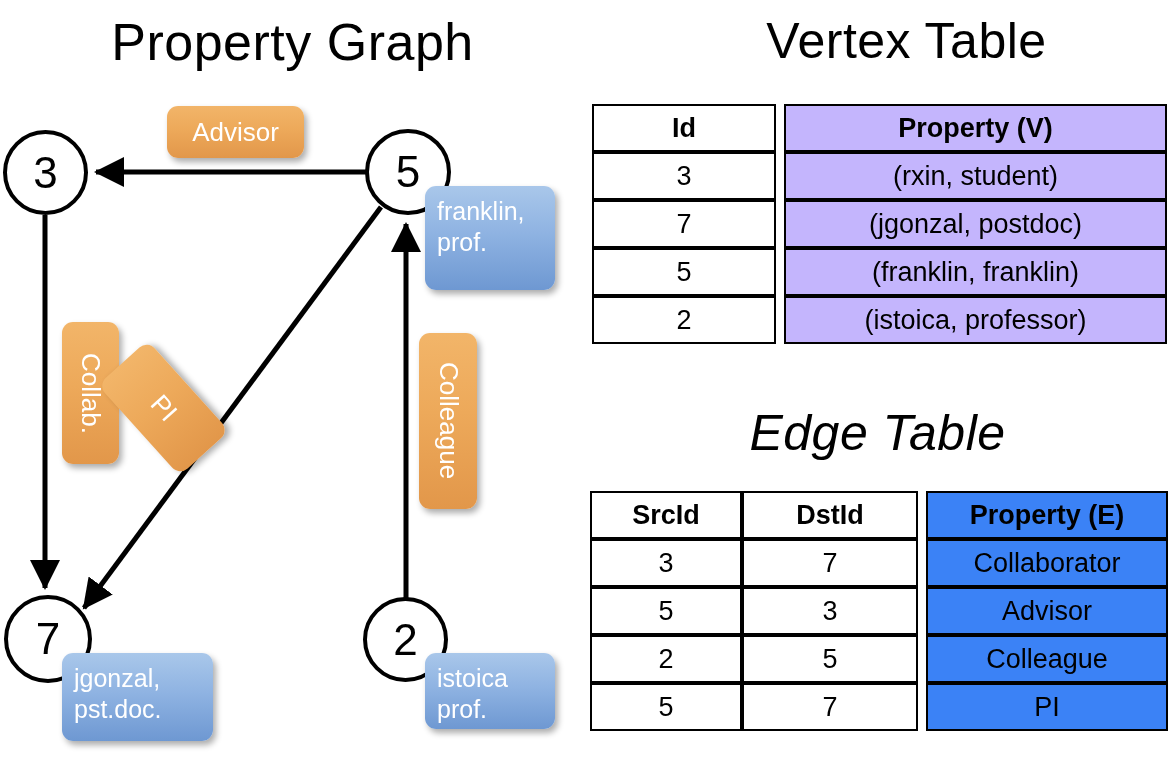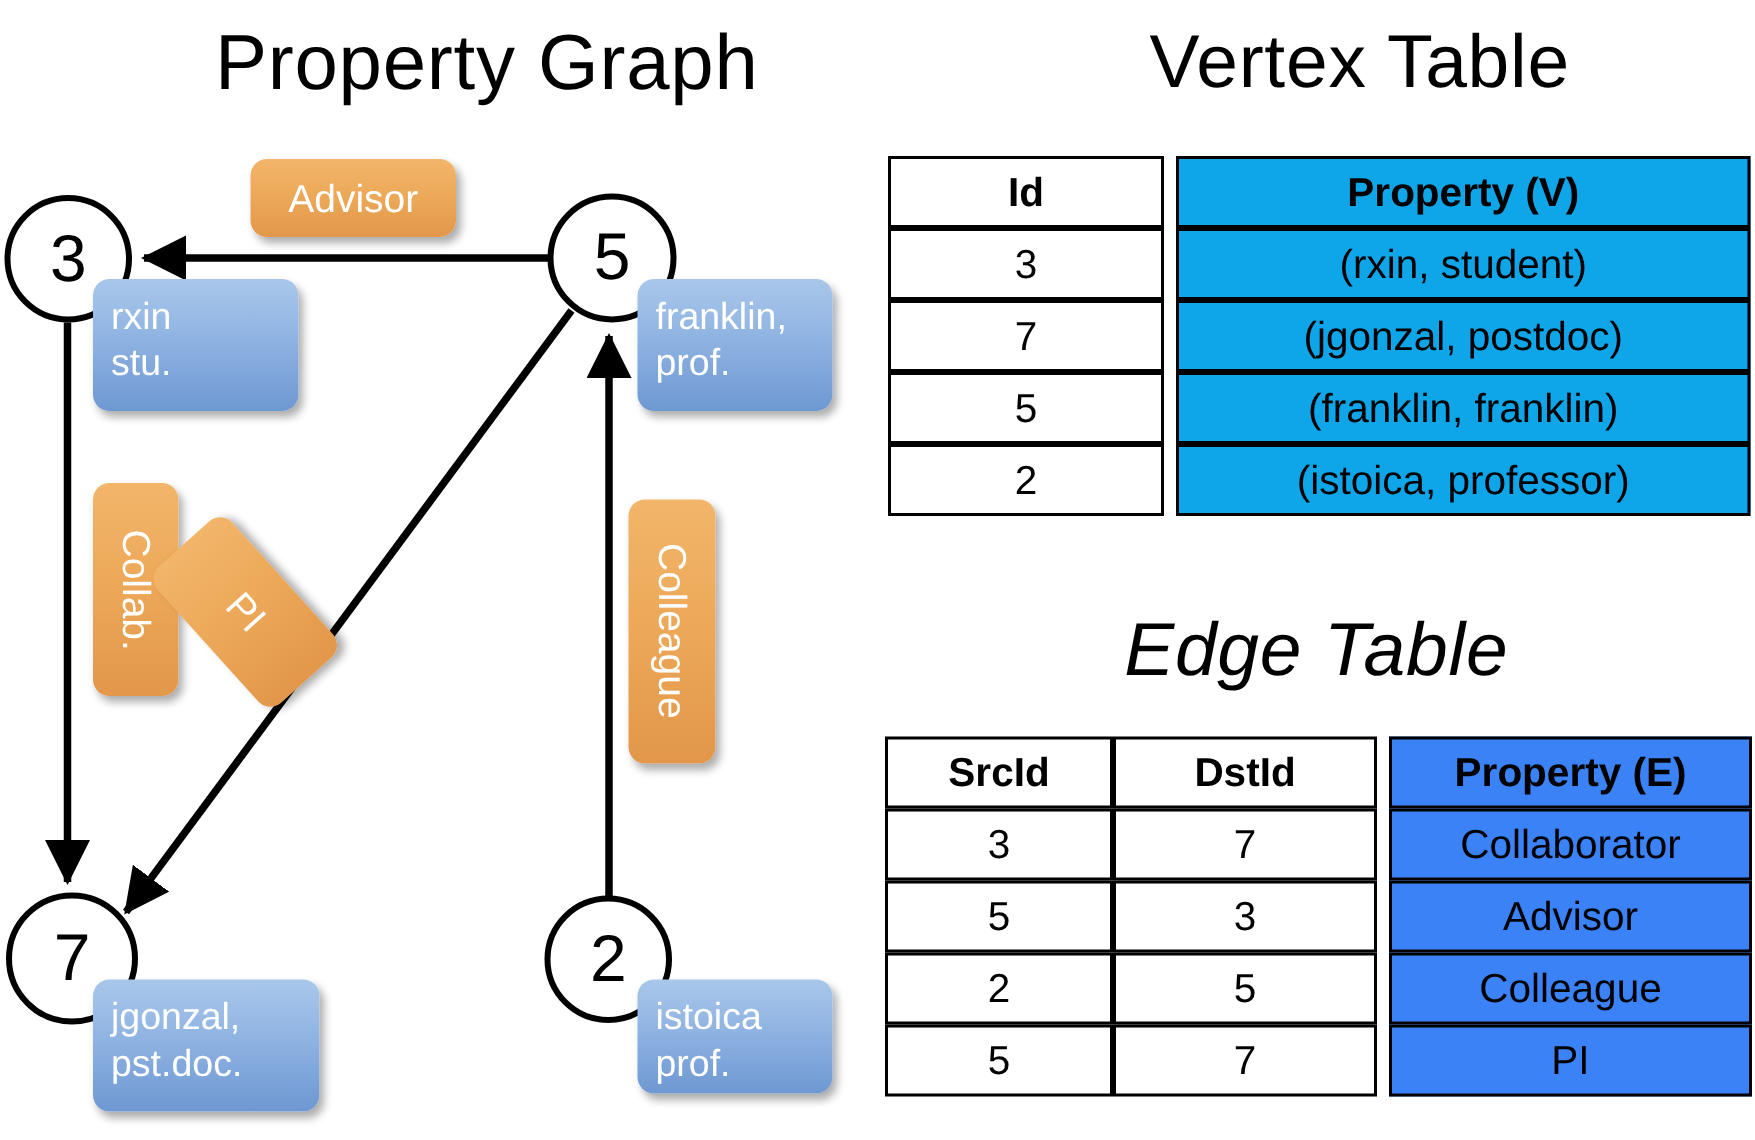--- a/index.html
+++ b/index.html
@@ -18,21 +18,21 @@
 
   
   .title {
     position: absolute;
     font-family: "Liberation Sans", sans-serif;
     font-weight: 300;
     letter-spacing: 0.5px;
     color: #000;
     white-space: nowrap;
   }
-  #title-property-graph { left: 0; top: 12px; width: 585px; text-align: center; font-size: 52px; padding-left: 32px; }
+  #title-property-graph { left: 0; top: 12px; width: 585px; text-align: center; font-size: 52px; }
   #title-vertex-table   { left: 614px; top: 12px; width: 585px; text-align: center; font-size: 50px; }
   #title-edge-table     { left: 585px; top: 404px; width: 585px; text-align: center; font-size: 50px; font-style: italic; }
 
   
   #graph-panel {
     position: absolute; left: 0; top: 0; width: 585px; height: 760px;
   }
   #graph-edges { position: absolute; left: 0; top: 0; width: 585px; height: 760px; }
 
   .node-circle {
@@ -97,21 +97,21 @@
     height: 44px;
     text-align: center;
     vertical-align: middle;
     font-size: 27px;
     font-weight: 300;
     font-family: "Liberation Sans", sans-serif;
     color: #000;
   }
   .tbl th { font-weight: bold; font-size: 27px; }
   .tbl .gap { border: none; width: 6px; }
-  .v-prop { background: #0ea5e9; }
+  .v-prop { background: #c4b5fd; }
   .e-prop { background: #3b82f6; }
 
   #vertex-table { left: 592px; top: 104px; width: 575px; }
   #edge-table   { left: 590px; top: 491px; width: 578px; border-radius: 19px; }
 </style>
 </head>
 <body>
 
 <div id="title-property-graph" class="title">Property Graph</div>
 
@@ -139,25 +139,21 @@
   <div class="node-circle" style="left:365px; top:129px; width:86px; height:86px;">
     <span>5</span>
   </div>
   <div class="node-circle" style="left:4px; top:595px; width:88px; height:88px;">
     <span>7</span>
   </div>
   <div class="node-circle" style="left:363px; top:597px; width:85px; height:85px;">
     <span>2</span>
   </div>
 
-  <div class="prop-box" style="left:62px; top:186px; width:137px; height:88px;">
-    <div>rxin</div>
-    <div>stu.</div>
-  </div>
-  <div class="prop-box" style="left:425px; top:186px; width:130px; height:88px;">
+  <div class="prop-box" style="left:425px; top:186px; width:130px; height:104px;">
     <div>franklin,</div>
     <div>prof.</div>
   </div>
   <div class="prop-box" style="left:62px; top:653px; width:151px; height:88px;">
     <div>jgonzal,</div>
     <div>pst.doc.</div>
   </div>
   <div class="prop-box" style="left:425px; top:653px; width:130px; height:76px;">
     <div>istoica</div>
     <div>prof.</div>

